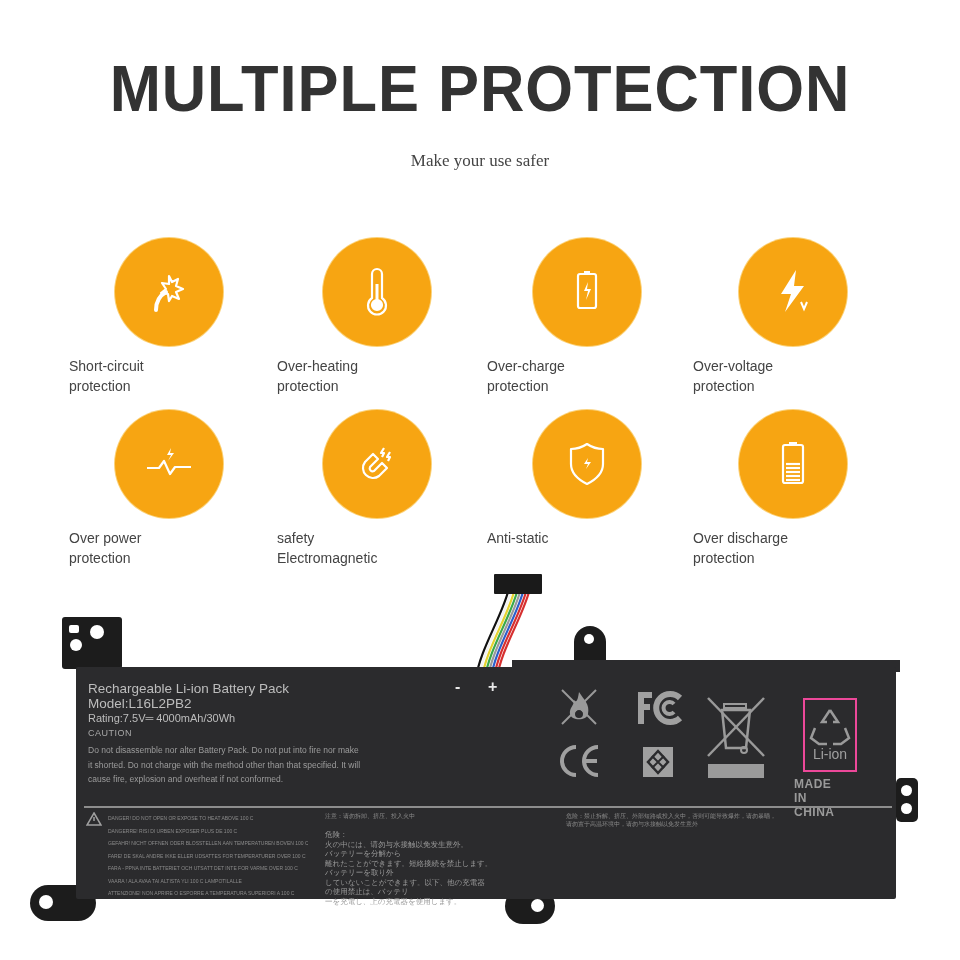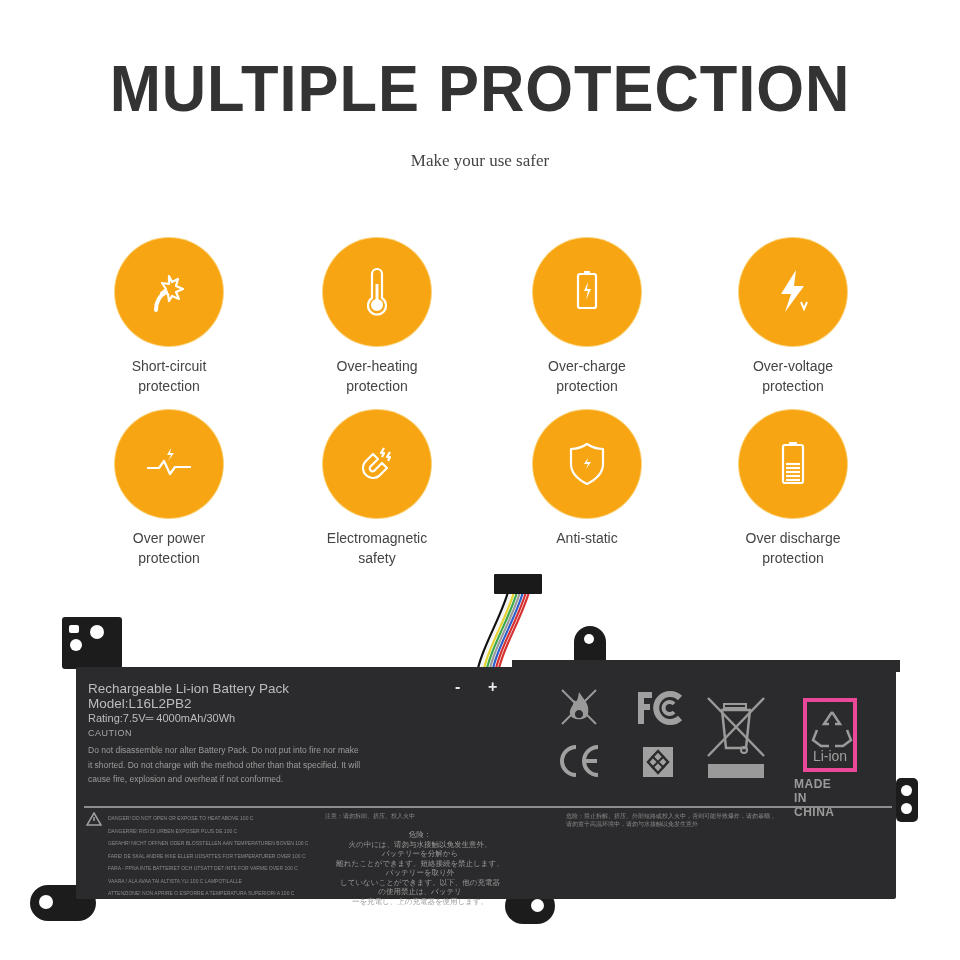--- a/index.html
+++ b/index.html
@@ -5,21 +5,21 @@
   * { box-sizing: border-box; margin: 0; padding: 0; }
   html, body { width: 960px; height: 960px; background: #ffffff; overflow: hidden; }
   body { position: relative; font-family: "Liberation Sans", sans-serif; color: #333; }
 
   .title { position: absolute; top: 52px; left: 0; width: 960px; text-align: center;
     font-family: "Liberation Sans", sans-serif; font-weight: bold; font-size: 64px;
     letter-spacing: 1px; color: #333333; transform: scaleX(0.96); }
   .subtitle { position: absolute; top: 151px; left: 0; width: 960px; text-align: center;
     font-size: 17px; color: #444; font-family: Liberation Serif, serif; }
 
-  .feature { position: absolute; width: 200px; text-align: center; }
+  .feature { position: absolute; width: 200px; text-align: left; }
   .circle { width: 108px; height: 108px; border-radius: 50%; background: #F7A512;
     margin: 0 auto; display: flex; align-items: center; justify-content: center;
     box-shadow: 0 0 0 1px #fbd27a; }
   .circle svg { width: 60px; height: 60px; }
   .flabel { margin-top: 10px; font-size: 14px; line-height: 20px; color: #444; }
 
   
   .battery { position: absolute; left: 0; top: 0; width: 768px; height: 960px; border-radius: 23px; }
   .pack-main { position: absolute; left: 76px; top: 667px; width: 820px; height: 232px;
     background: #2b2b2d; border-radius: 2px; }
@@ -114,22 +114,22 @@
 
 <div class="feature" style="left:277px; top:410px;">
   <div class="circle">
     <svg viewBox="0 0 60 60" fill="none" stroke="#fff" stroke-width="2.2" stroke-linejoin="round">
       <path d="M26 20 L18 28 a10 10 0 0 0 14 14 l8 -8 -5 -5 -8 8 a3 3 0 0 1 -4 -4 l8 -8z"></path>
       <path d="M37 14 l-3 5 h3 l-2 4"></path>
       <path d="M43 18 l-3 5 h3 l-2 4"></path>
     </svg>
   </div>
   <div class="flabel">
+    <div>safety</div>
     <div>Electromagnetic</div>
-    <div>safety</div>
   </div>
 </div>
 
 <div class="feature" style="left:487px; top:410px;">
   <div class="circle">
     <svg viewBox="0 0 60 60" fill="none" stroke="#fff" stroke-width="2.2" stroke-linejoin="round">
       <path d="M30 10 C24 14 19 15 14 15 V30 C14 40 22 46 30 50 C38 46 46 40 46 30 V15 C41 15 36 14 30 10z"></path>
       <path d="M31 24 l-4 6 h4 l-2 5 5 -7 h-4z" fill="#fff" stroke="none"></path>
     </svg>
   </div>
@@ -222,21 +222,21 @@
     <path d="M10 10 L22 22 M22 10 L10 22" stroke="#2b2b2d" stroke-width="2"></path>
   </svg>
   <svg class="cert" style="left:706px; top:696px;" width="60" height="84" viewBox="0 0 60 84">
     <rect x="18" y="8" width="22" height="4" fill="none" stroke="#9a9a9a" stroke-width="2"></rect>
     <path d="M16 14 H44 L40 52 H20z" fill="none" stroke="#9a9a9a" stroke-width="2.5"></path>
     <circle cx="38" cy="54" r="3" fill="none" stroke="#9a9a9a" stroke-width="2"></circle>
     <line x1="2" y1="2" x2="58" y2="60" stroke="#9a9a9a" stroke-width="2.5"></line>
     <line x1="58" y1="2" x2="2" y2="60" stroke="#9a9a9a" stroke-width="2.5"></line>
     <rect x="2" y="68" width="56" height="14" fill="#9a9a9a"></rect>
   </svg>
-  <div class="cert" style="left:803px; top:698px; width:54px; height:74px; border:4px solid #ec4899;">
+  <div class="cert" style="left:803px; top:698px; width:54px; height:74px; border:2px solid #ec4899;">
     <svg viewBox="0 0 50 46" width="50" height="46" style="display:block; margin-top:4px;">
       <path d="M25 6 L33 18 L28 18 M25 6 L17 18 L22 18" fill="none" stroke="#9a9a9a" stroke-width="2.5"></path>
       <path d="M10 24 L6 34 L14 40 H22 M40 24 L44 34 L36 40 H28" fill="none" stroke="#9a9a9a" stroke-width="2.5"></path>
     </svg>
     <div style="font-size:14px; color:#a0a0a0; text-align:center; margin-top:-4px;">Li-ion</div>
   </div>
   <div class="made">MADE IN CHINA</div>
 
   <div class="divider"></div>
 
@@ -252,21 +252,21 @@
     <div>FARE! DE SKAL ANDRE IKKE ELLER UDSATTES FOR TEMPERATURER OVER 100 C</div>
     <div>FARA - PPNA INTE BATTERIET OCH UTSATT DET INTE FOR VARME OVER 100 C</div>
     <div>VAARA ! ALA AVAA TAI ALTISTA YLI 100 C LAMPOTILALLE</div>
     <div>ATTENZIONE! NON APRIRE O ESPORRE A TEMPERATURA SUPERIORI A 100 C</div>
   </div>
 
   <div class="small-lines" style="left:325px; top:812px; font-size:6px; line-height:8px; width:230px;">
     <div>注意：请勿拆卸、挤压、投入火中</div>
   </div>
 
-  <div class="small-lines" style="left:325px; top:830px; font-size:7.5px; line-height:9.5px; width:190px; color:#9a9a9a;text-align:center;">
+  <div class="small-lines" style="left:325px; top:830px; font-size:7.5px; line-height:9.5px; width:190px; color:#9a9a9a;">
     <div>危険：</div>
     <div>火の中には、请勿与水接触以免发生意外。</div>
     <div>バッテリーを分解から</div>
     <div>離れたことができます。短絡接続を禁止します。</div>
     <div>バッテリーを取り外</div>
     <div>していないことができます。以下、他の充電器</div>
     <div>の使用禁止は、バッテリ</div>
     <div>一を充電し、上の充電器を使用します。</div>
   </div>
 

